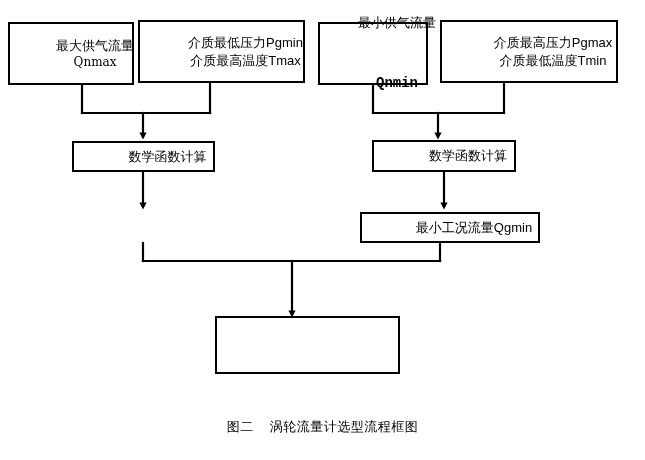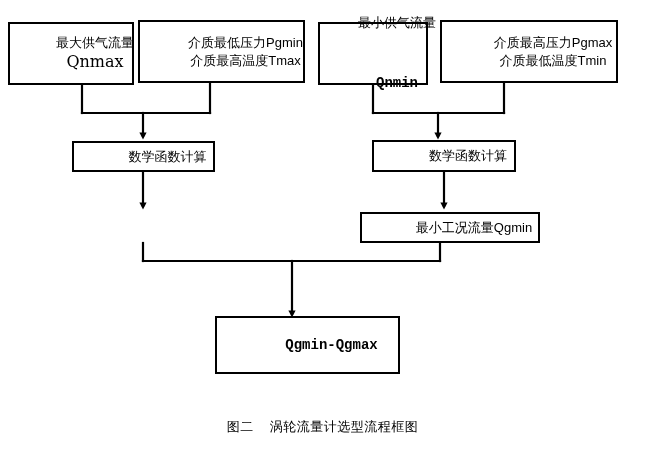--- a/index.html
+++ b/index.html
@@ -49,21 +49,21 @@
   .cn {
     font-family: "DejaVu Sans", "Liberation Sans", sans-serif;
     font-size: 13px;
   }
   .cn-small {
     font-family: "DejaVu Sans", "Liberation Sans", sans-serif;
     font-size: 12.5px;
   }
   .latin-serif {
     font-family: "DejaVu Serif", "Liberation Serif", serif;
-    font-size: 16px;
+    font-size: 12px;
   }
   .latin-sans {
     font-family: Liberation Mono, monospace;
     font-size: 14px;
     font-weight: 600;
   }
   .mixed {
     font-family: Liberation Sans, sans-serif;
     font-size: 13px;
   }
@@ -147,20 +147,19 @@
   <div class="node-box" style="left:372px; top:140px; width:144px; height:32px;">
     <span class="node-line cn">数学函数计算</span>
   </div>
 
 
   <div class="node-box" style="left:360px; top:212px; width:180px; height:31px;">
     <span class="node-line mixed">最小工况流量Qgmin</span>
   </div>
 
   <div class="node-box tight" style="left:215px; top:316px; width:185px; height:58px;">
-    <span class="node-line latin-sans">Qgmin-Qgmax</span>
   </div>
 
   <div id="figure-caption">
     <span>图二</span><span class="cap-gap"></span><span>涡轮流量计选型流程框图</span>
   </div>
 
 </div>
 
 </body></html>

